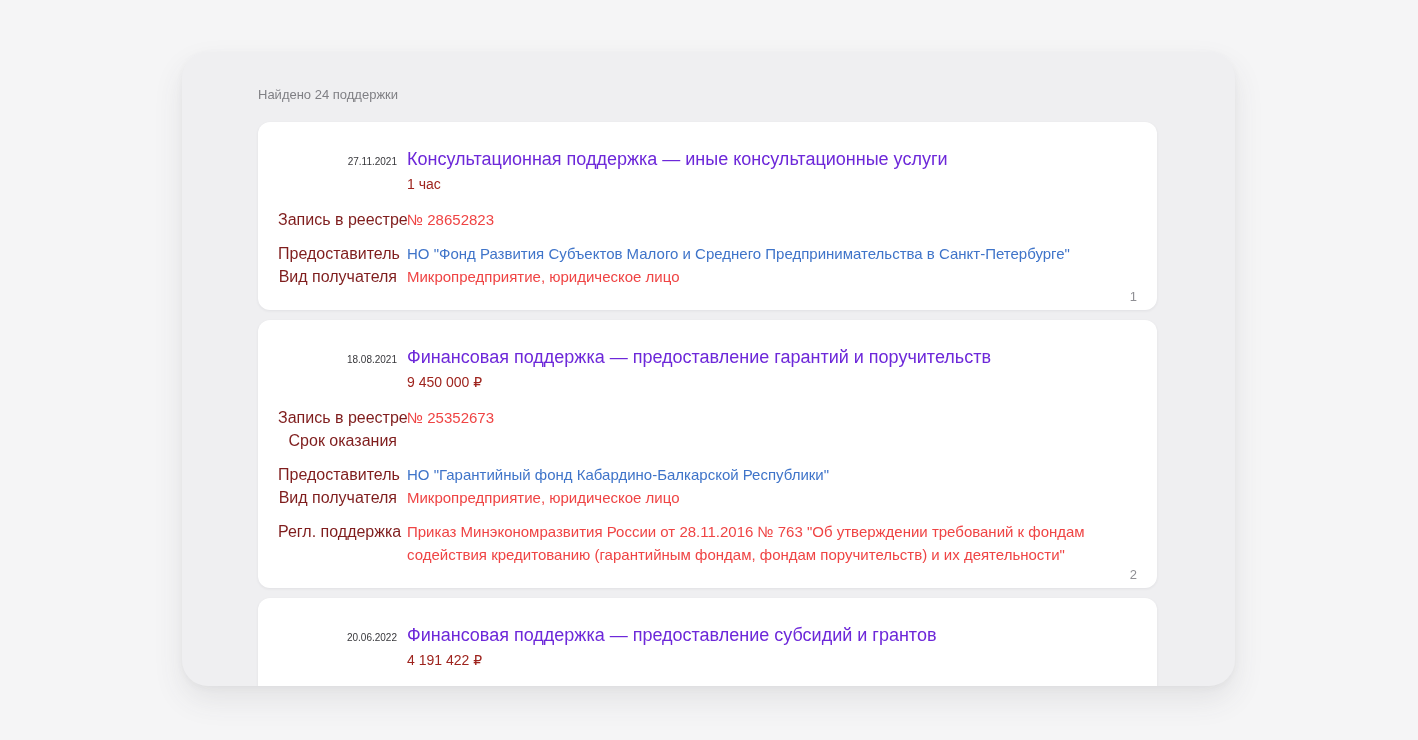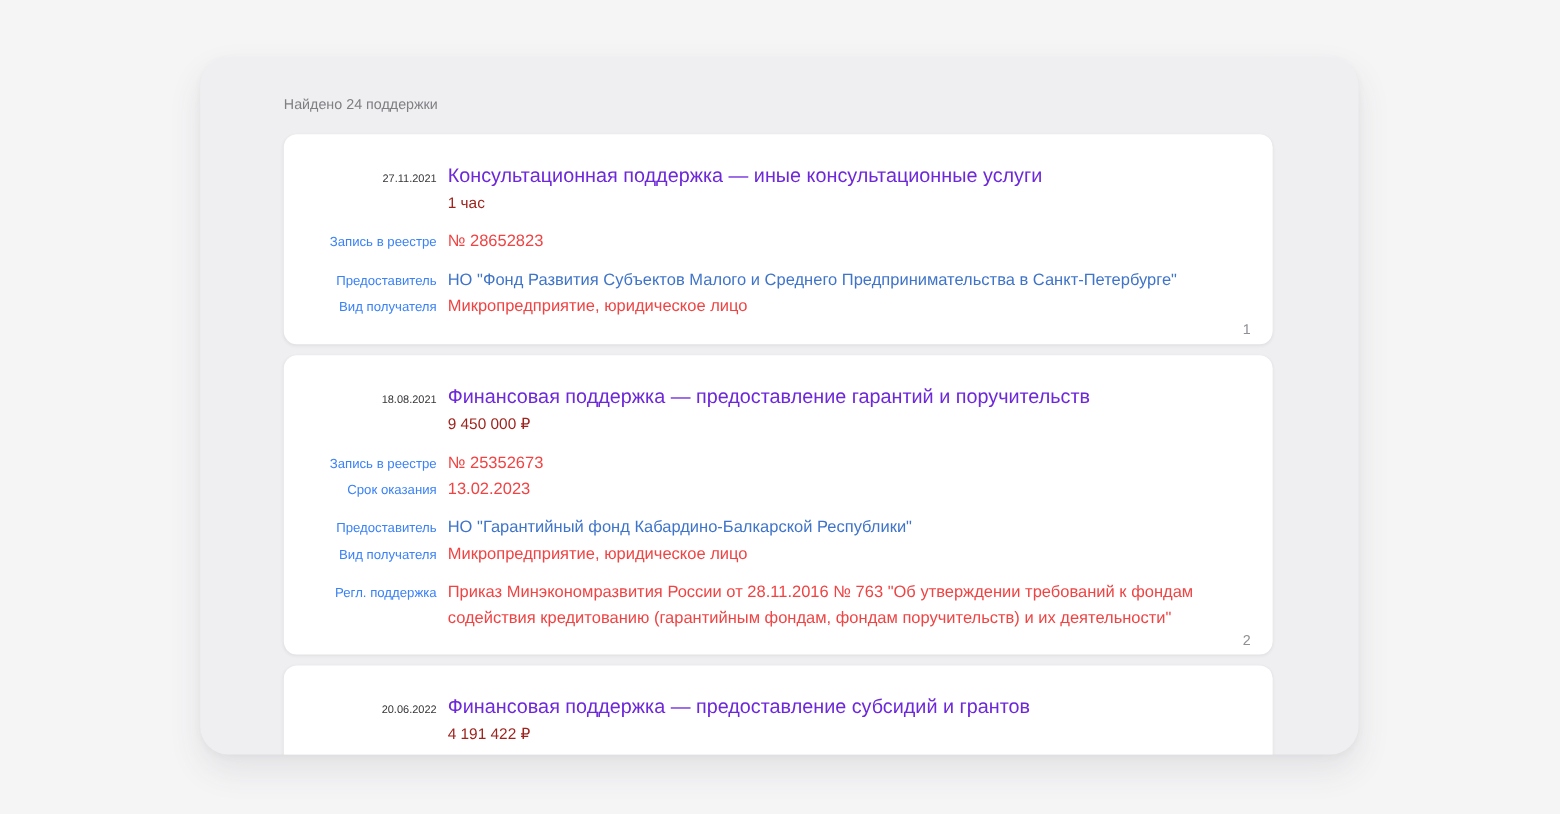--- a/index.html
+++ b/index.html
@@ -56,23 +56,23 @@
   }
   .amount {
     font-size: 14px;
     line-height: 22px;
     margin-top: 3px;
     color: var(--accent-red, #9e231d);
   }
   .group { margin-top: 11px; }
   .group:first-of-type { margin-top: 13px; }
   .label {
-    font-size: 12px;
+    font-size: 16px;
     line-height: 23px;
-    color: #3b82f6;
+    color: #7f1d1d;
     white-space: nowrap;
   }
   .value {
     font-size: 15px;
     line-height: 23px;
     color: #ef4444;
   }
   a.link {
     color: var(--link-blue, #3f74c9);
     text-decoration: none;
@@ -126,21 +126,20 @@
               <div class="amount">9 450 000 ₽</div>
             </div>
           </div>
           <div class="group">
             <div class="row">
               <div class="col-label label">Запись в реестре</div>
               <div class="col-value value">№ 25352673</div>
             </div>
             <div class="row">
               <div class="col-label label">Срок оказания</div>
-              <div class="col-value value">13.02.2023</div>
             </div>
           </div>
           <div class="group">
             <div class="row">
               <div class="col-label label">Предоставитель</div>
               <a class="col-value value link" href="#">НО "Гарантийный фонд Кабардино-Балкарской Республики"</a>
             </div>
             <div class="row">
               <div class="col-label label">Вид получателя</div>
               <div class="col-value value">Микропредприятие, юридическое лицо</div>

